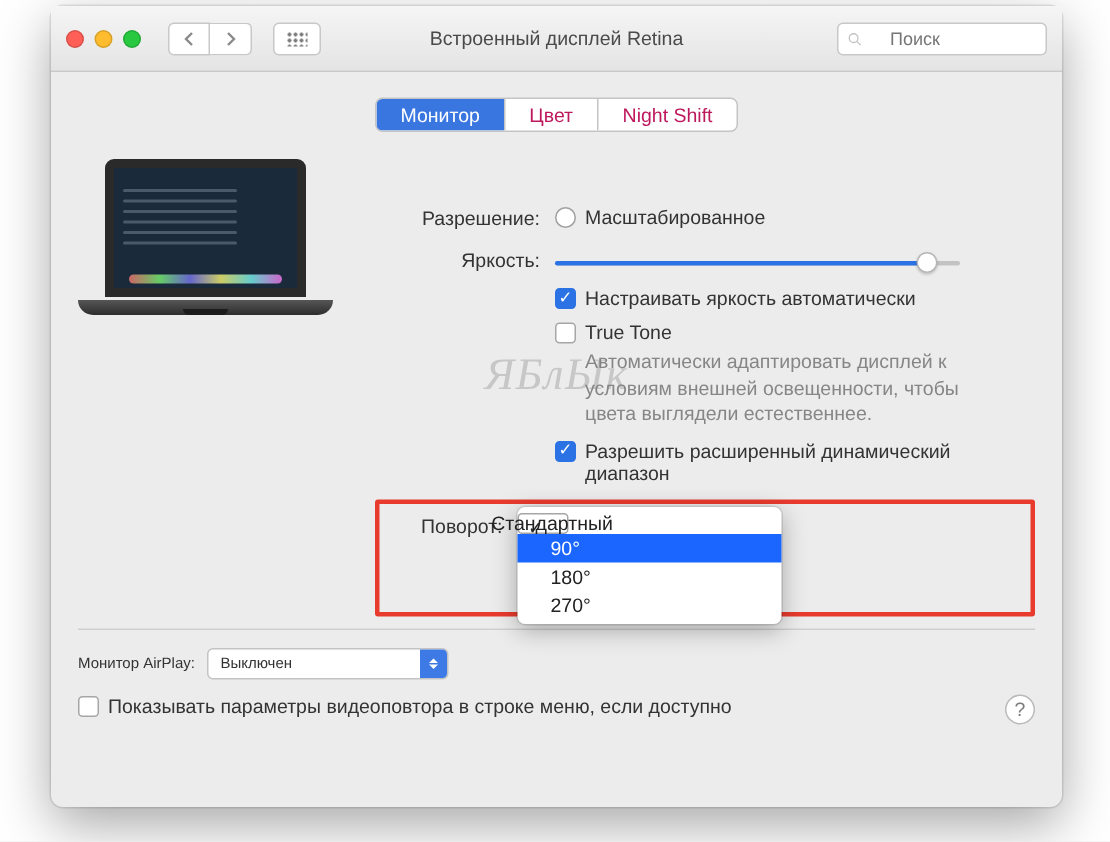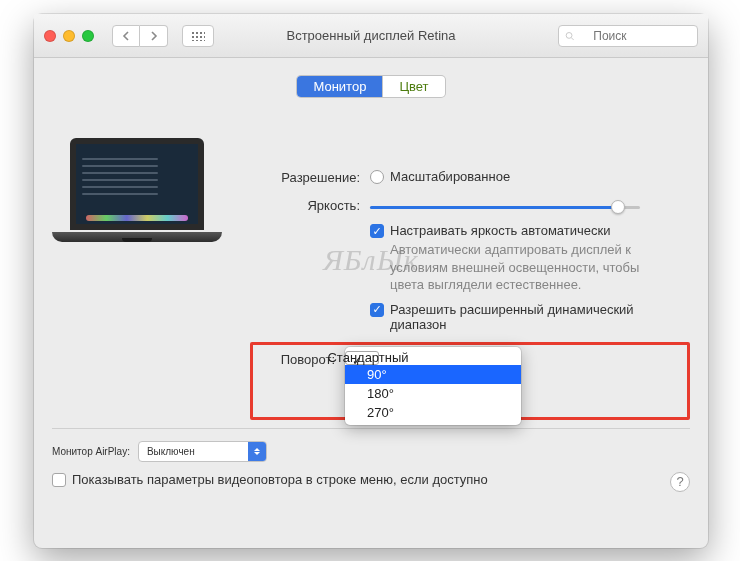--- a/index.html
+++ b/index.html
@@ -7,21 +7,21 @@
     font-family: -apple-system, "Helvetica Neue", Arial, sans-serif;
     font-size: 13px;
     background: #fff;
     width: 740px;
     height: 561px;
     position: relative;
     color: #333;
   }
   .window {
     position: absolute;
-    left: 34px; top: 14px;
+    left: 34px; top: 4px;
     width: 674px; height: 534px;
     background: #ececec;
     border-radius: 8px;
     box-shadow: 0 12px 36px rgba(0,0,0,0.35), 0 0 0 1px rgba(0,0,0,0.1);
     overflow: visible;
   }
   
   .titlebar {
     height: 44px;
     border-bottom: 1px solid #c9c9c9;
@@ -59,25 +59,25 @@
   .search {
     margin-left:auto; display:flex; align-items:center;
     background:#fff; border:1px solid #c8c8c8; border-radius:4px;
     height:22px; padding:0 6px; width:140px; color:#9a9a9a; gap:19px;
   }
   .search svg{width:12px;height:12px;opacity:.5;}
   .search input{border:none;outline:none;font-size:12px;width:100%;color:#595959;}
   
   .body { padding: 18px 18px 10px 18px; }
   .tabs {
-    display:flex; justify-content:center; margin-bottom:36px;text-align:right;
+    display:flex; justify-content:center; margin-bottom:14px;text-align:right;
   }
   .segmented { display:flex; border-radius:4px; overflow:hidden; box-shadow:0 0 0 1px #c4c4c4; background:#fff;}
   .seg {
-    padding:3px 16px; font-size:13px; color:#4d7c0f;
+    padding:3px 16px; font-size:13px; color:#be185d;
     border-left:1px solid #c4c4c4;
   }
   .seg:first-child{border-left:none;}
   .seg.sel{ background:#3a76e0; color:#fff; }
   .content { display:flex; gap:28px; align-items:flex-start; }
   .preview {
     width:170px; height:110px; margin-top:5px; position:relative; flex-shrink:0;
   }
   .laptop {
     position:absolute; inset:0;
@@ -127,21 +127,21 @@
   }
   .dd-item{padding:2px 10px 2px 22px;position:relative;font-size:13px;color:#222;}
   .dd-item.check::before{content:"✓";position:absolute;left:6px;top:2px;font-size:12px;}
   .dd-item.sel{background:#1a66ff;color:#ffffff;}
   
   .hr{height:1px;background:#cfcfcf;margin:8px 0 12px;}
   .bottom-row{display:flex;align-items:center;gap:8px;font-size:10px;}
   .select{
     display:flex;align-items:center;justify-content:space-between;
     background:#fff;border:1px solid #c3c3c3;border-radius:4px;
-    height:21px;padding:0 0 0 8px;width:129px;
+    height:21px;padding:0 0 0 8px;width:161px;
   }
   .select .arr{width:18px;height:19px;background:#3d7ae6;border-radius:0 3px 3px 0;display:flex;flex-direction:column;align-items:center;justify-content:center;gap:1px;}
   .select .arr::before,.select .arr::after{content:"";border:3px solid transparent;}
   .select .arr::before{border-bottom-color:#fff;}
   .select .arr::after{border-top-color:#fff;}
   .help{
     margin-left:auto;width:20px;height:20px;border-radius:50%;border:1px solid #b9b9b9;
     background:#fff;display:flex;align-items:center;justify-content:center;color:#7a7a7a;font-size:13px;
   }
   .watermark{
@@ -185,20 +185,21 @@
       <input placeholder="Поиск" style="">
     </div>
   </div>
 
   <div class="body">
 
     <div class="tabs">
       <div class="segmented">
         <div class="seg sel">Монитор</div>
         <div class="seg">Цвет</div>
+        <div class="seg">Night Shift</div>
       </div>
     </div>
 
     <div class="content">
 
       <div class="preview">
         <div class="laptop">
           <div class="screen">
             <div class="lines">
                 <i></i>
@@ -231,20 +232,24 @@
           <div class="lab">Яркость:</div>
           <div class="val">
             <div class="slider">
               <div class="track"></div>
                 <div class="fill"></div>
                 <div class="knob"></div>
             </div>
             <div class="check-row">
               <div class="check on"></div>
               <span>Настраивать яркость автоматически</span>
+            </div>
+            <div class="check-row">
+              <div class="check"></div>
+              <span>True Tone</span>
             </div>
             <div class="note">Автоматически адаптировать дисплей к условиям внешней освещенности, чтобы цвета выглядели естественнее.</div>
             <div class="check-row">
               <div class="check on"></div>
               <span>Разрешить расширенный динамический диапазон</span>
             </div>
           </div>
         </div>
 
         <div class="highlight">

